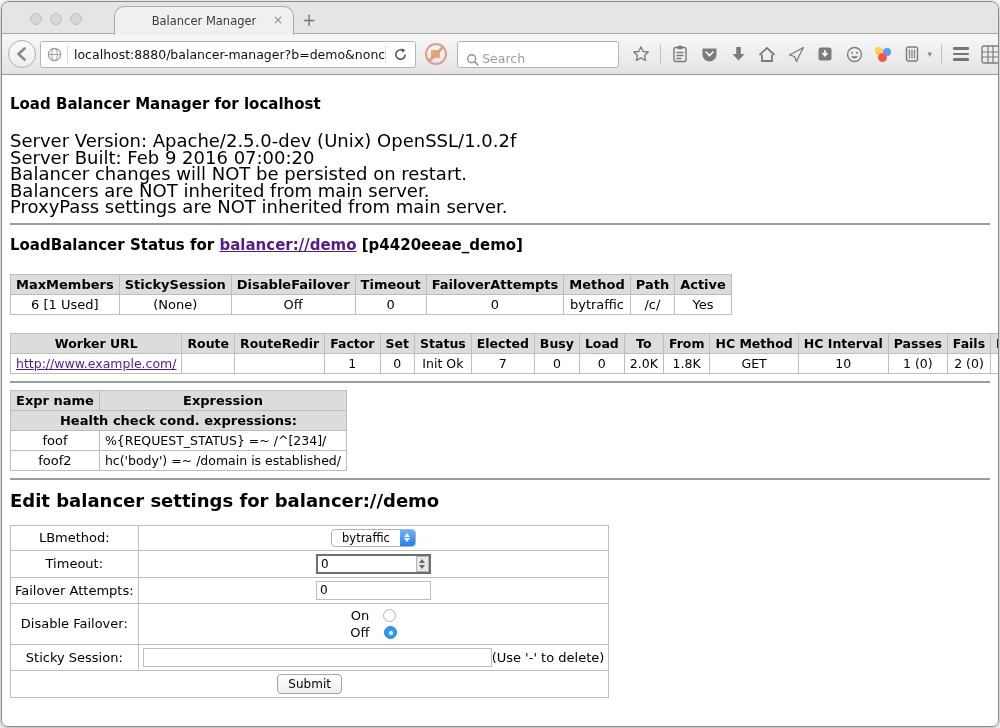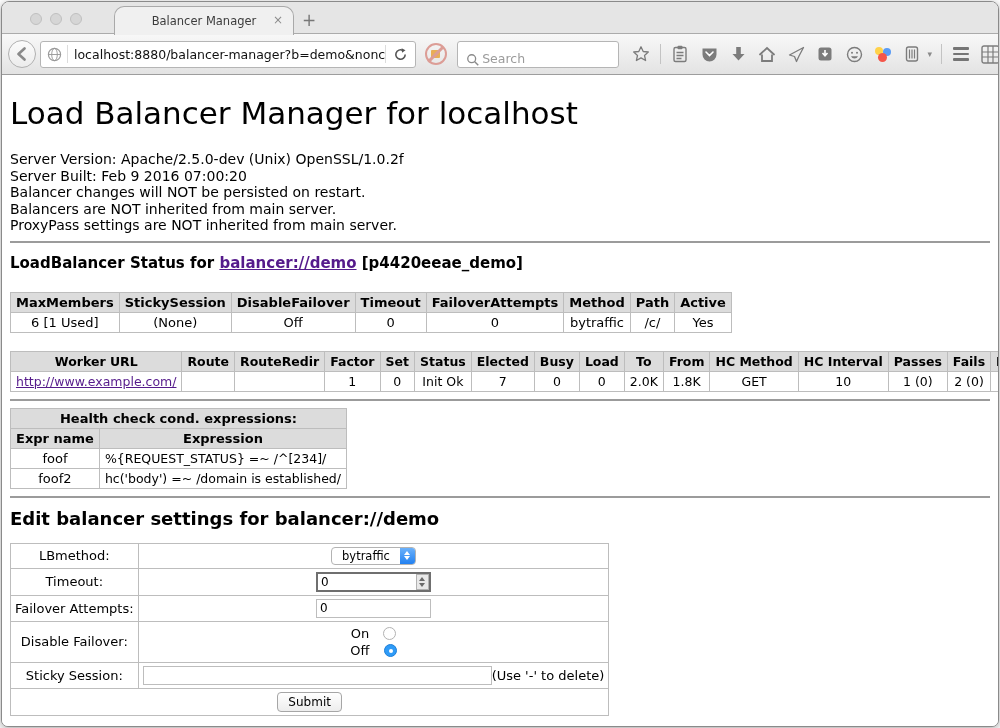--- a/index.html
+++ b/index.html
@@ -61,22 +61,22 @@
   .dots3 .b { width:8px; height:8px; background:#5a9cf5; left:9px; top:3px; }
   .dots3 .r { width:9px; height:9px; background:#f4564a; left:4px; top:8px; }
   .caret { font-size:9px; color:#8b8b8b; margin-left:-4px; }
   .burger { display:flex; flex-direction:column; gap:3px; }
   .burger i { width:16px; height:2.5px; background:#757575; border-radius:1px; }
   .gridicon { margin-right:-8px; }
 
   
   .content { height:652px; background:#fff; padding:0 8px; overflow:hidden;
              color:#000; }
-  h1.pagetitle { margin:20px 0 0 0; font-size:31px; font-weight:normal; }
-  .serverinfo { margin-top:20px; font-size:14px; line-height:16.5px; }
+  h1.pagetitle { margin:20px 0 0 0; font-size:15px; font-weight:bold; }
+  .serverinfo { margin-top:20px; font-size:18px; line-height:16.5px; }
   hr { border:0; height:2px; background:#9b9b9b; margin:7px 0; }
   .h3 { font-size:15px; font-weight:bold; margin:11px 0 0 0; }
   .h3 a { color:#551a8b; }
   .editheading { margin-top:10px; font-size:18px; font-weight:bold; }
 
   table { border-collapse:collapse; font-size:13px; }
   th, td { border:1px solid #bdbdbd; padding:2px 5px; text-align:center;
            white-space:nowrap; }
   th { background:#dcdcdc; font-weight:bold; }
   table.bordered { border:1px solid #eab308; }
@@ -364,26 +364,26 @@
 
       </tr>
     </tbody>
       </table>
 
     <hr>
 
     <table class="health-table bordered">
       <tbody>
           <tr>
+        <th>Expr name</th>
+        <th>Expression</th>
+      </tr>
+      <tr>
             <th colspan="2">Health check cond. expressions:</th>
           </tr>
-      <tr>
-        <th>Expr name</th>
-        <th>Expression</th>
-      </tr>
       <tr>
         <td>foof</td>
         <td class="expr">%{REQUEST_STATUS} =~ /^[234]/</td>
       </tr>
       <tr>
         <td>foof2</td>
         <td class="expr">hc('body') =~ /domain is established/</td>
       </tr>
     </tbody>
       </table>

